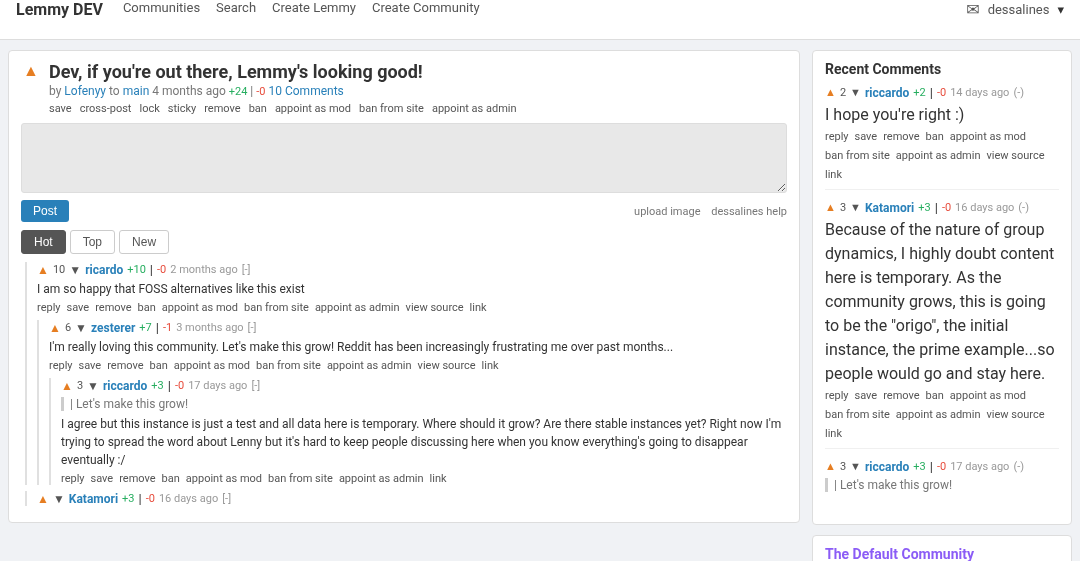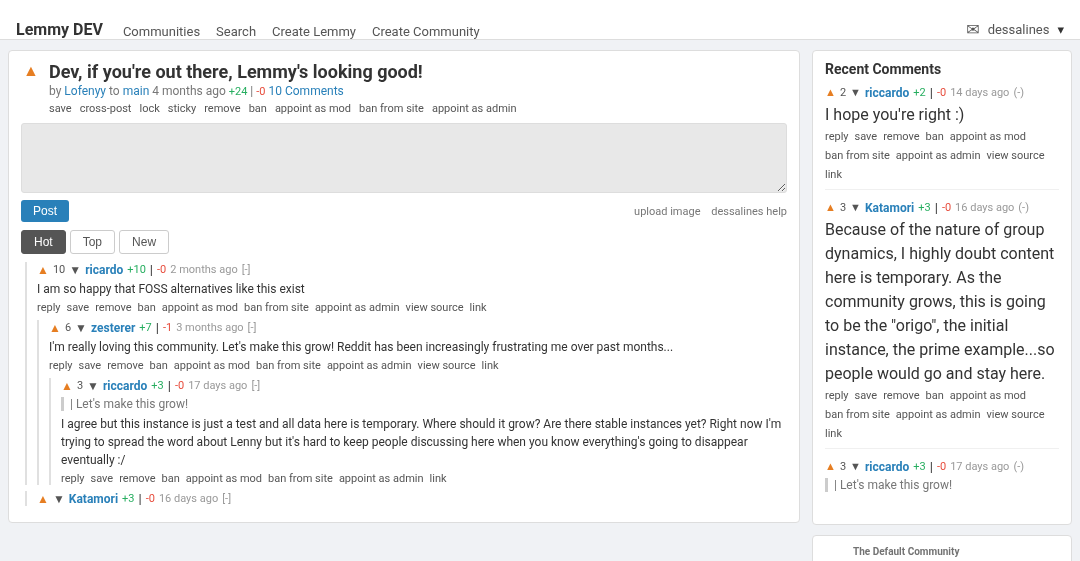--- a/index.html
+++ b/index.html
@@ -10,21 +10,21 @@
       color: #333;
     }
     a { color: #2980b9; text-decoration: none; cursor: pointer; }
 
     
     .navbar {
       background: #fff;
       border-bottom: 1px solid #ddd;
       height: 40px;
       display: flex;
-      align-items: flex-end;
+      align-items: flex-start;
       padding: 0 16px;
       gap: 20px;
     }
     .navbar-brand {
       font-weight: bold;
       font-size: 16px;
       color: #333;
     }
     .navbar-links {
       display: flex;
@@ -259,21 +259,21 @@
       margin: 3px 0;
     }
     .rc-actions {
       display: flex;
       gap: 6px;
       flex-wrap: wrap;
     }
     .rc-actions a { font-size: 11px; color: #555; }
 
     
-    .community-name { font-size: 10px; font-weight: bold; color: #737373; margin-bottom: 2px; margin-left: 28px; }
+    .community-name { font-size: 14px; font-weight: bold; color: #8b5cf6; margin-bottom: 2px; }
     .community-link { font-size: 12px; color: #2980b9; margin-bottom: 6px; }
     .community-edit-links { display: flex; gap: 8px; margin-bottom: 8px; }
     .community-edit-links a { font-size: 12px; color: #555; }
     .community-badges {
       display: flex;
       gap: 16px;
       flex-wrap: wrap;
       margin-bottom: 6px;
       text-align: right;
     }

